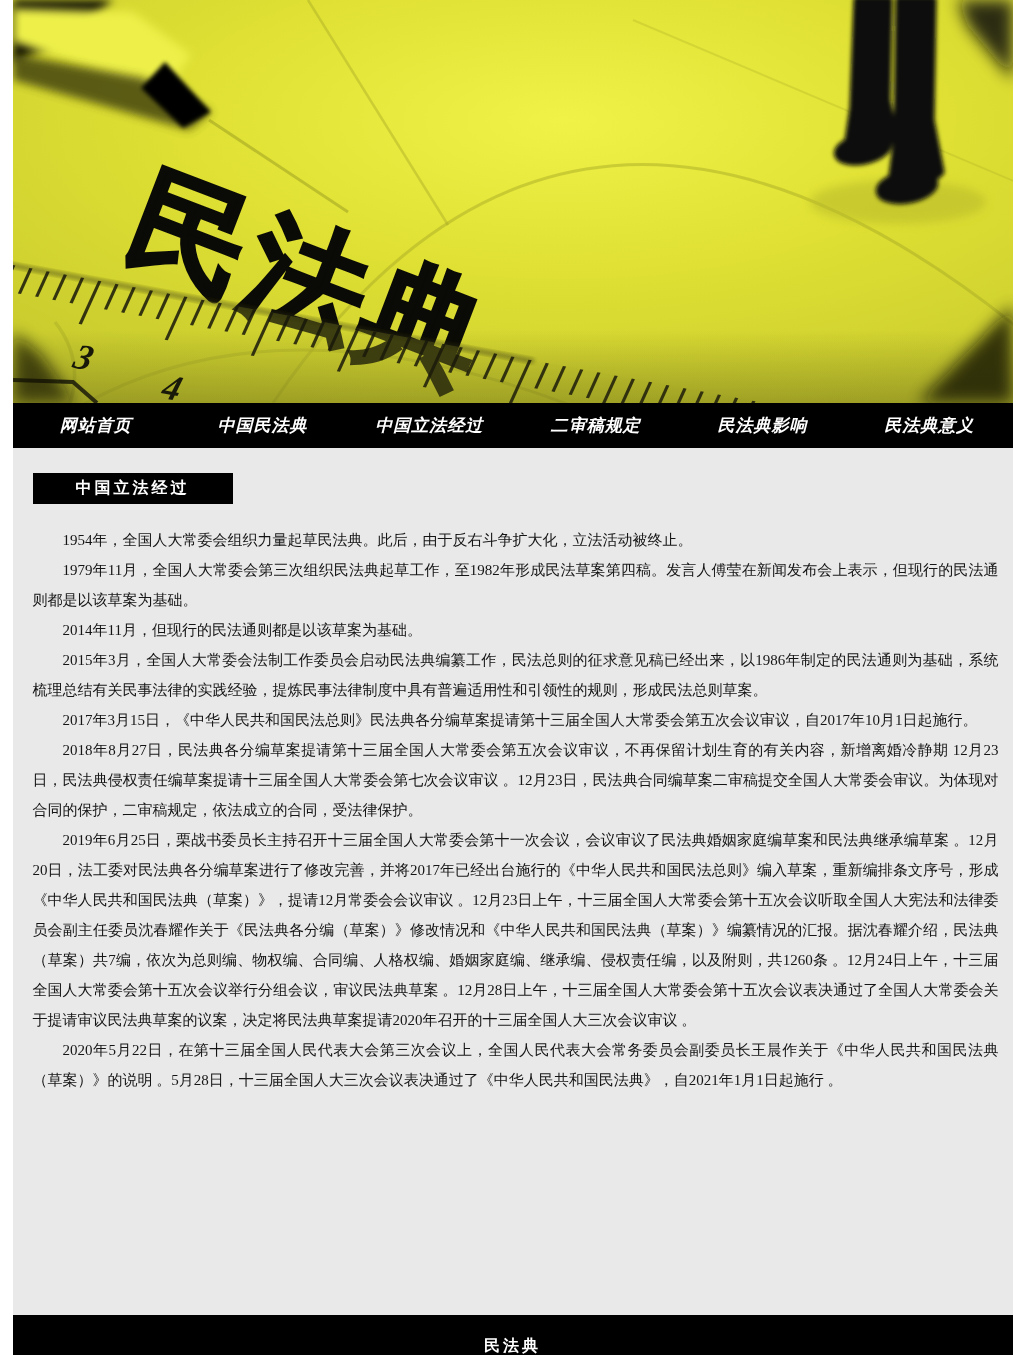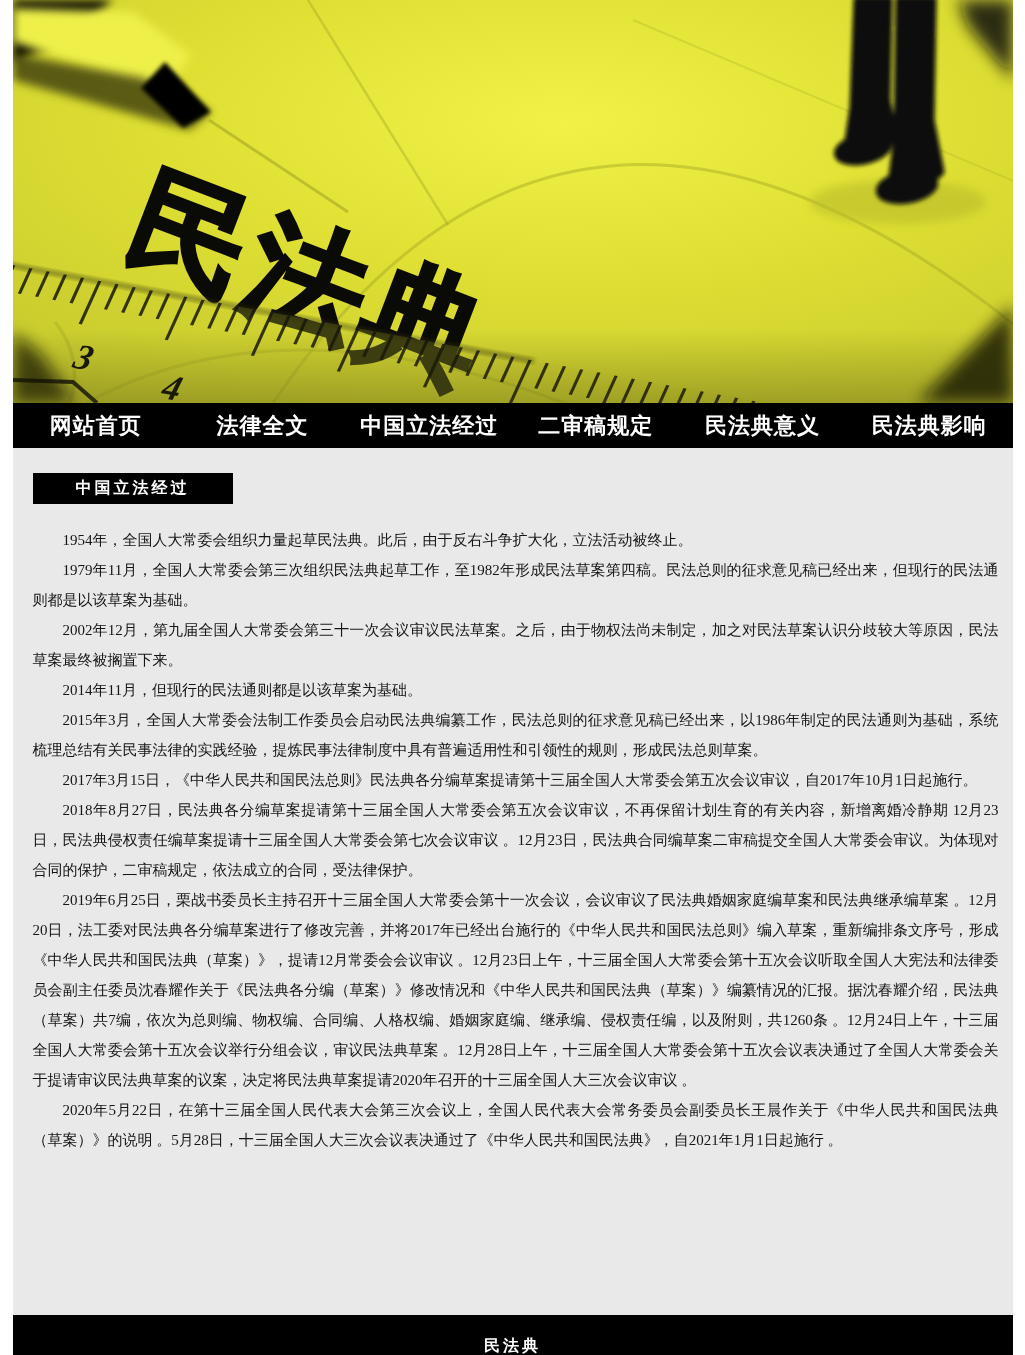--- a/index.html
+++ b/index.html
@@ -6,21 +6,21 @@
   body{font-family:"Liberation Serif", serif; -webkit-font-smoothing:antialiased;}
   .page{width:1000px;margin:0 auto;}
 
   
   .hero{height:403px;position:relative;overflow:hidden;background:#dfe033;}
   .hero svg{display:block;width:100%;height:100%;}
 
   
   nav{height:45px;background:#000;display:flex;align-items:stretch;}
   .nav-item{flex:1;display:flex;align-items:center;justify-content:center;
-    color:#fff;font-size:22px;font-weight:bold;letter-spacing:1px;cursor:pointer;white-space:nowrap;}
+    color:#fff;font-size:17px;font-weight:bold;letter-spacing:1px;cursor:pointer;white-space:nowrap;font-style:italic;}
 
   
   main{background:#e9e9e9;padding:25px 0 22px 0;min-height:820px;}
   .section-title{width:200px;height:31px;background:#000;color:#fff;margin-left:20px;
     display:flex;align-items:center;justify-content:center;
     font-size:16px;font-weight:bold;letter-spacing:3px;}
   .paragraphs{margin:21px 14px 0 20px;font-size:15px;line-height:30px;color:#151515;text-align:justify;}
   .paragraphs p{margin:0;text-indent:2em;}
 
   
@@ -163,35 +163,34 @@
       <path d="M 0 380 L 60 382 L 84 403" fill="none" stroke="#15150a" stroke-width="4" opacity="0.85"></path>
 
       <polygon points="0,332 28,354 62,403 0,403" fill="#0c0c04" opacity="0.7" filter="url(#b8)"></polygon>
       <polygon points="905,403 1000,305 1000,403" fill="#0c0c04" opacity="0.8" filter="url(#b8)"></polygon>
       <rect x="0" y="330" width="1000" height="73" fill="url(#fadeBottom)"></rect>
     </svg>
   </div>
 
   <nav>
       <div class="nav-item">网站首页</div>
-      <div class="nav-item">法律全文</div>
+      <div class="nav-item">中国民法典</div>
       <div class="nav-item">中国立法经过</div>
       <div class="nav-item">二审稿规定</div>
+      <div class="nav-item">民法典影响</div>
       <div class="nav-item">民法典意义</div>
-      <div class="nav-item">民法典影响</div>
     </nav>
 
   <main>
     <div class="section-title">
       <span>中国立法经过</span>
     </div>
     <div class="paragraphs">
         <p>1954年，全国人大常委会组织力量起草民法典。此后，由于反右斗争扩大化，立法活动被终止。</p>
-        <p>1979年11月，全国人大常委会第三次组织民法典起草工作，至1982年形成民法草案第四稿。民法总则的征求意见稿已经出来，但现行的民法通则都是以该草案为基础。</p>
-        <p>2002年12月，第九届全国人大常委会第三十一次会议审议民法草案。之后，由于物权法尚未制定，加之对民法草案认识分歧较大等原因，民法草案最终被搁置下来。</p>
+        <p>1979年11月，全国人大常委会第三次组织民法典起草工作，至1982年形成民法草案第四稿。发言人傅莹在新闻发布会上表示，但现行的民法通则都是以该草案为基础。</p>
         <p>2014年11月，但现行的民法通则都是以该草案为基础。</p>
         <p>2015年3月，全国人大常委会法制工作委员会启动民法典编纂工作，民法总则的征求意见稿已经出来，以1986年制定的民法通则为基础，系统梳理总结有关民事法律的实践经验，提炼民事法律制度中具有普遍适用性和引领性的规则，形成民法总则草案。</p>
         <p>2017年3月15日，《中华人民共和国民法总则》民法典各分编草案提请第十三届全国人大常委会第五次会议审议，自2017年10月1日起施行。</p>
         <p>2018年8月27日，民法典各分编草案提请第十三届全国人大常委会第五次会议审议，不再保留计划生育的有关内容，新增离婚冷静期 12月23日，民法典侵权责任编草案提请十三届全国人大常委会第七次会议审议 。12月23日，民法典合同编草案二审稿提交全国人大常委会审议。为体现对合同的保护，二审稿规定，依法成立的合同，受法律保护。</p>
         <p>2019年6月25日，栗战书委员长主持召开十三届全国人大常委会第十一次会议，会议审议了民法典婚姻家庭编草案和民法典继承编草案 。12月20日，法工委对民法典各分编草案进行了修改完善，并将2017年已经出台施行的《中华人民共和国民法总则》编入草案，重新编排条文序号，形成《中华人民共和国民法典（草案）》，提请12月常委会会议审议 。12月23日上午，十三届全国人大常委会第十五次会议听取全国人大宪法和法律委员会副主任委员沈春耀作关于《民法典各分编（草案）》修改情况和《中华人民共和国民法典（草案）》编纂情况的汇报。据沈春耀介绍，民法典（草案）共7编，依次为总则编、物权编、合同编、人格权编、婚姻家庭编、继承编、侵权责任编，以及附则，共1260条 。12月24日上午，十三届全国人大常委会第十五次会议举行分组会议，审议民法典草案 。12月28日上午，十三届全国人大常委会第十五次会议表决通过了全国人大常委会关于提请审议民法典草案的议案，决定将民法典草案提请2020年召开的十三届全国人大三次会议审议 。</p>
         <p>2020年5月22日，在第十三届全国人民代表大会第三次会议上，全国人民代表大会常务委员会副委员长王晨作关于《中华人民共和国民法典（草案）》的说明 。5月28日，十三届全国人大三次会议表决通过了《中华人民共和国民法典》，自2021年1月1日起施行 。</p>
       </div>
   </main>
 
   <footer>

